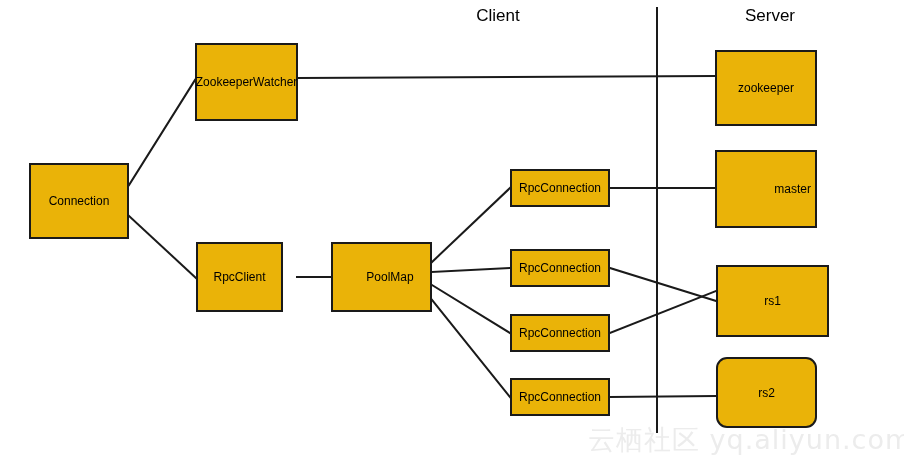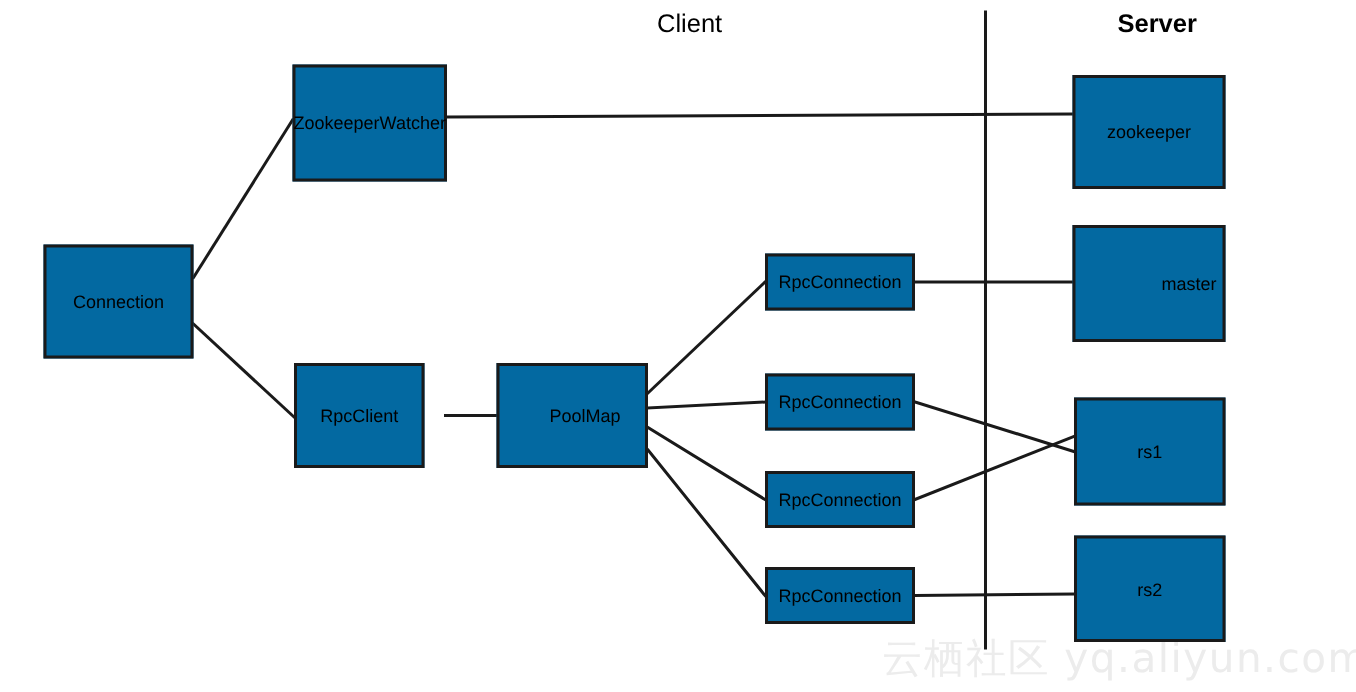--- a/index.html
+++ b/index.html
@@ -19,38 +19,39 @@
     position: absolute;
     left: 0;
     top: 0;
     width: 904px;
     height: 461px;
   }
   .node-box {
     position: absolute;
     box-sizing: border-box;
     border: 2px solid #1a1a1a;
-    background: #0369a1;
+    background: #eab308;
     display: flex;
     align-items: center;
     justify-content: center;
     text-align: center;
     color: #000000;
     font-family: "Liberation Sans", sans-serif;
     font-size: 12px;
     line-height: 14px;
     padding: 2px 4px;
     z-index: 3;
   }
   .zone-label {
     position: absolute;
     color: #000000;
     font-family: "Liberation Sans", sans-serif;
     font-size: 17px;
     line-height: 20px;
+    text-align: center;
     white-space: nowrap;
     z-index: 4;
   }
   .watermark {
     position: absolute;
     color: #ececec;
     font-family: "DejaVu Sans", sans-serif;
     font-size: 27px;
     line-height: 30px;
     white-space: nowrap;
@@ -108,28 +109,28 @@
       </div>
       <div class="node-box" style="left: 510px; top: 378px; width: 100px; height: 38px;">
         <span>RpcConnection</span>
       </div>
       <div class="node-box" style="left: 715px; top: 50px; width: 102px; height: 76px;">
         <span>zookeeper</span>
       </div>
       <div class="node-box" style="left: 715px; top: 150px; width: 102px; height: 78px; justify-content: flex-end;">
         <span>master</span>
       </div>
-      <div class="node-box" style="left: 716px; top: 265px; width: 101px; height: 72px;">
+      <div class="node-box" style="left: 716px; top: 265px; width: 113px; height: 72px;">
         <span>rs1</span>
       </div>
-      <div class="node-box" style="left: 716px; top: 357px; width: 101px; height: 71px;">
+      <div class="node-box" style="left: 716px; top: 357px; width: 101px; height: 71px; border-radius: 11px;">
         <span>rs2</span>
       </div>
     </div>
 
   <div id="zones-layer">
       <div class="zone-label" style="left: 438px; top: 6px; width: 120px;">Client</div>
-      <div class="zone-label" style="left: 745px; top: 6px; width: 120px; font-weight: bold;">Server</div>
+      <div class="zone-label" style="left: 710px; top: 6px; width: 120px;">Server</div>
     </div>
 
   <div class="watermark" id="watermark" style="left: 588px; top: 425px;">云栖社区 yq.aliyun.com</div>
 
 </div>
 
 </body></html>

